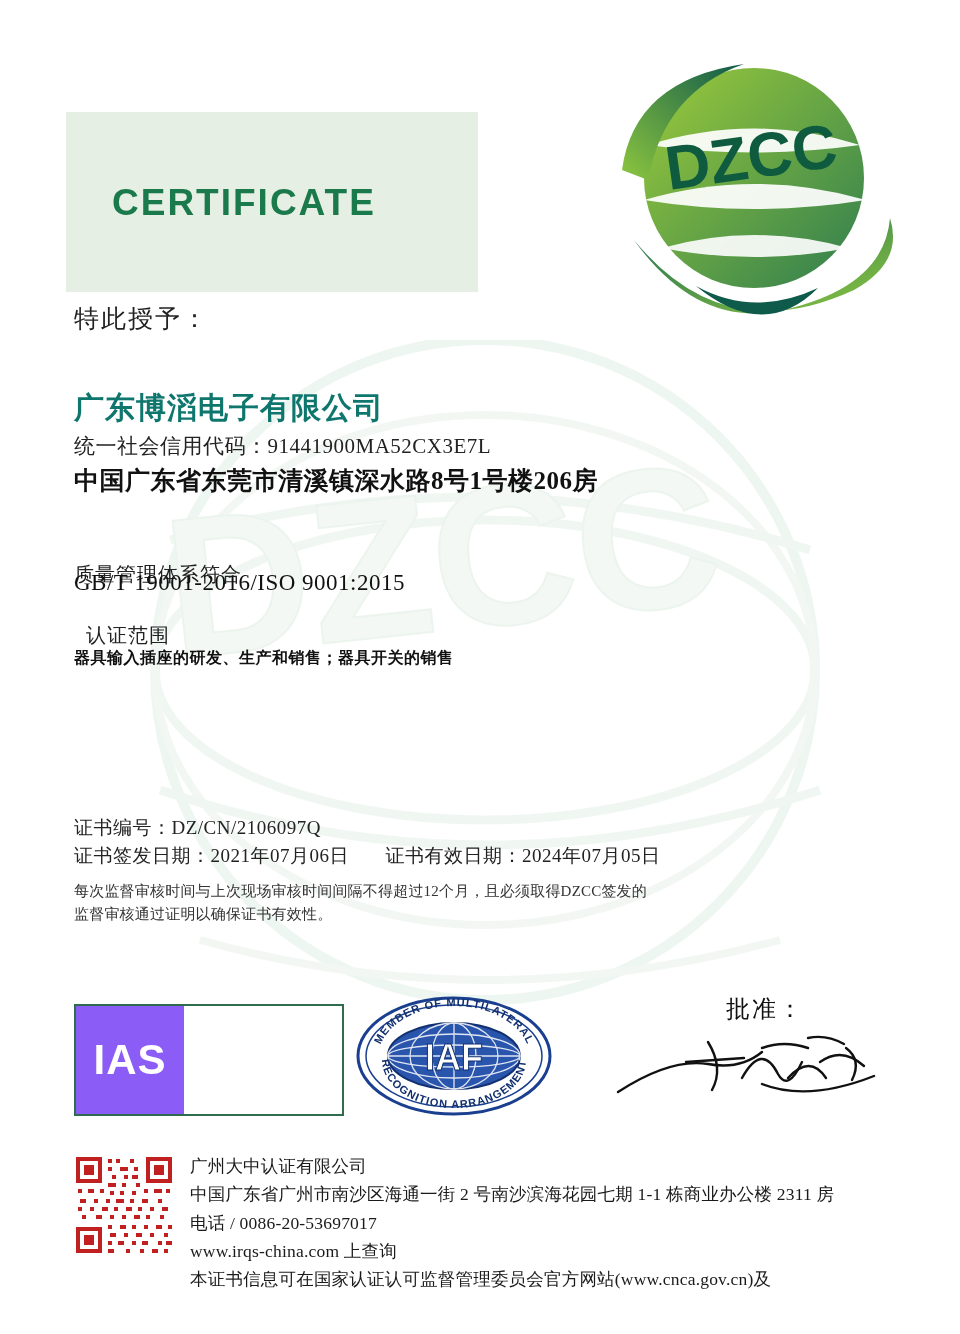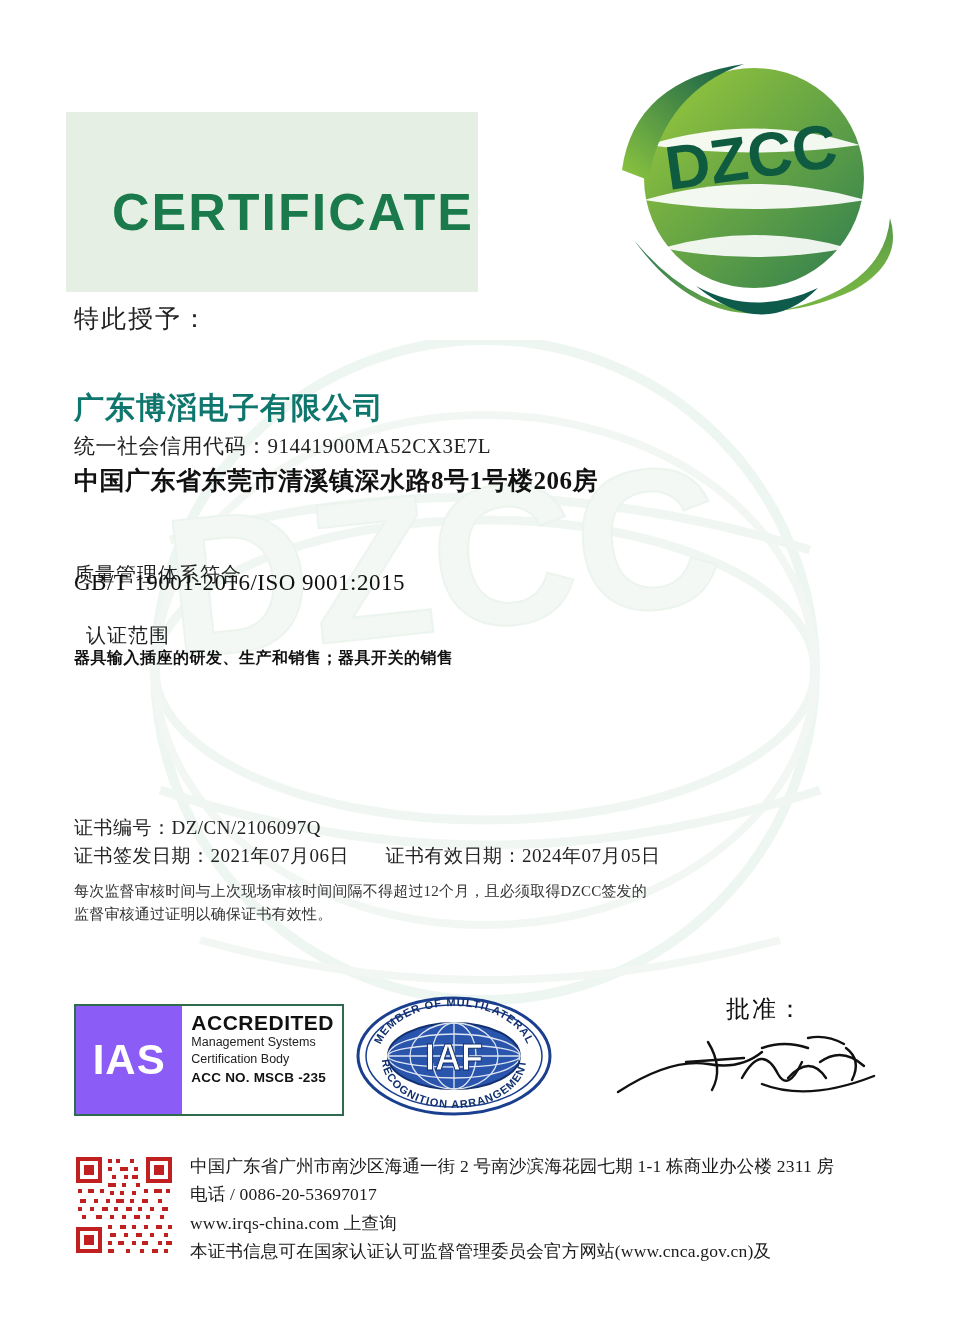--- a/index.html
+++ b/index.html
@@ -36,21 +36,21 @@
     height: 180px;
     background: #e6efe4;
     z-index: 1;
   }
   .cert-title {
     position: absolute;
     left: 112px;
     top: 182px;
     font-family: "Liberation Sans", sans-serif;
     font-weight: bold;
-    font-size: 52px;
+    font-size: 37px;
     letter-spacing: 2px;
     color: #1b7a4c;
     z-index: 2;
   }
 
   
   .logo {
     position: absolute;
     right: 56px;
     top: 50px;
@@ -331,26 +331,20 @@
   </div>
 
   <div class="note">
     <div>每次监督审核时间与上次现场审核时间间隔不得超过12个月，且必须取得DZCC签发的</div>
     <div>监督审核通过证明以确保证书有效性。</div>
   </div>
 </div>
 
 <div class="ias">
   <div class="ias-left">IAS</div>
-  <div class="ias-right">
-    <div class="ias-accredited">ACCREDITED</div>
-    <div class="ias-sub">Management Systems</div>
-    <div class="ias-sub">Certification Body</div>
-    <div class="ias-acc-no">ACC NO. MSCB -235</div>
-  </div>
 </div>
 
 <div class="iaf">
   <svg viewBox="0 0 196 120" width="196" height="120" aria-hidden="true">
     <defs>
       <path id="arcTop" d="M 22 62 A 76 52 0 0 1 174 62"></path>
       <path id="arcBot" d="M 26 64 A 72 48 0 0 0 170 64"></path>
     </defs>
     <ellipse cx="98" cy="60" rx="96" ry="58" fill="#ffffff" stroke="#1a3f8f" stroke-width="3"></ellipse>
     <ellipse cx="98" cy="60" rx="88" ry="51" fill="#ffffff" stroke="#1a3f8f" stroke-width="1.5"></ellipse>
@@ -467,17 +461,18 @@
       <rect x="34" y="94" width="6" height="4"></rect>
         <rect x="52" y="94" width="4" height="4"></rect>
         <rect x="66" y="94" width="4" height="4"></rect>
       <rect x="78" y="94" width="6" height="4"></rect>
         <rect x="90" y="94" width="4" height="4"></rect>
     </g>
   </svg>
 </div>
 
 <div class="footer">
+  <div>广州大中认证有限公司</div>
   <div>中国广东省广州市南沙区海通一街 2 号南沙滨海花园七期 1-1 栋商业办公楼 2311 房</div>
   <div>电话 / 0086-20-53697017</div>
   <div>www.irqs-china.com 上查询</div>
   <div>本证书信息可在国家认证认可监督管理委员会官方网站(www.cnca.gov.cn)及</div>
 </div>
 
 </body></html>

